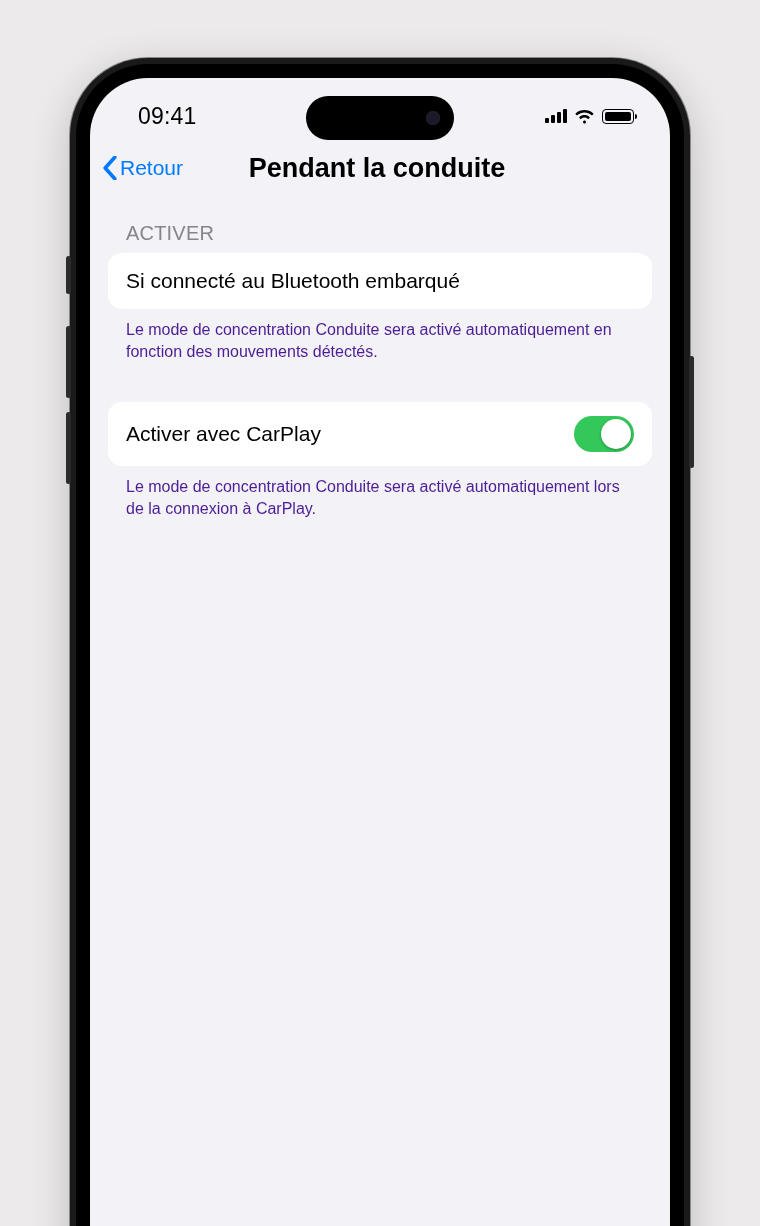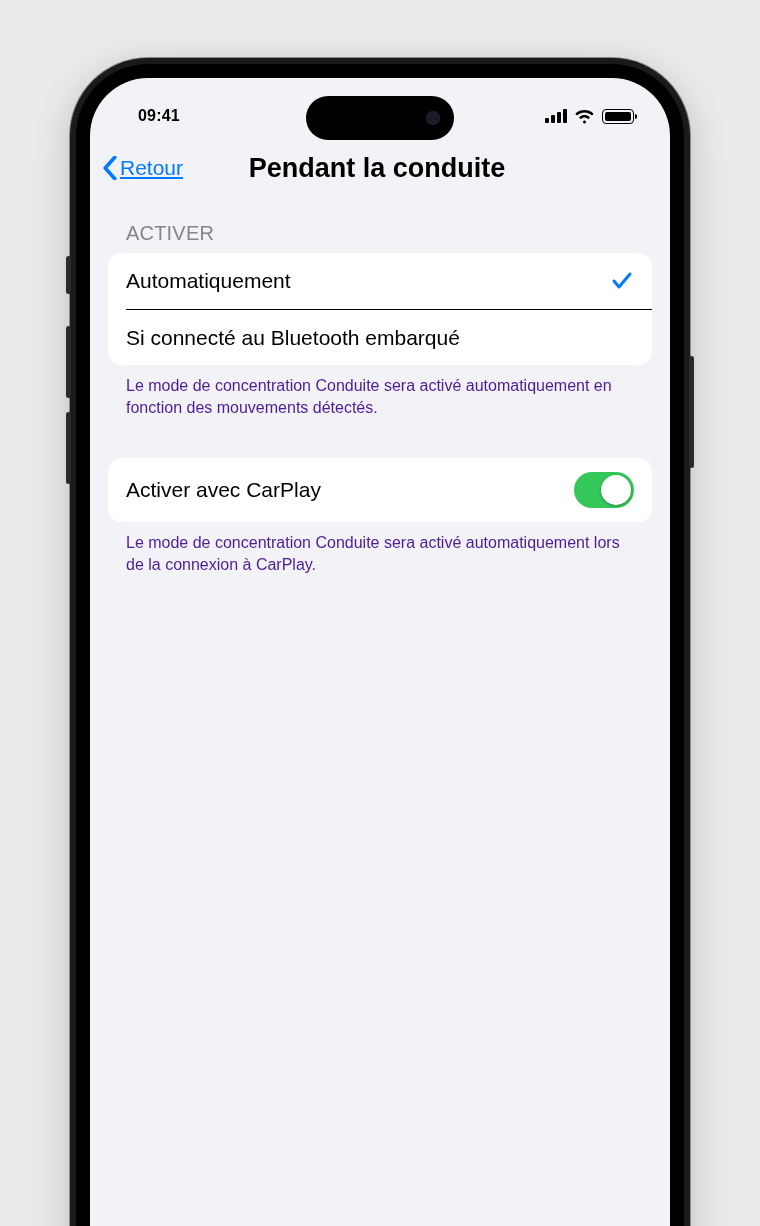--- a/index.html
+++ b/index.html
@@ -81,22 +81,22 @@
 
     
     .status-bar {
       height: 64px;
       display: flex;
       align-items: center;
       justify-content: space-between;
       padding: 12px 36px 0 48px;
     }
     .status-time {
-      font-size: 16px;
-      font-weight: 700;
+      font-size: 23px;
+      font-weight: 400;
       letter-spacing: 0.2px;
     }
     .status-right {
       display: flex;
       align-items: center;
       gap: 7px;
     }
     .cellular {
       display: flex;
       align-items: flex-end;
@@ -145,21 +145,20 @@
       position: relative;
       padding: 0 12px;
     }
     .back-btn {
       display: flex;
       color: #007aff;
       font-size: 21px;
       gap: 2px;
       cursor: pointer;
       z-index: 2;
-      text-decoration: underline;
     }
     .chevron-left {
       width: 16px;
       height: 24px;
     }
     .nav-title {
       position: absolute;
       left: 0; right: 6px;
       text-align: center;
       font-size: 27px;
@@ -272,26 +271,20 @@
               </svg>
             <span>Retour</span>
           </div>
           <div class="nav-title">Pendant la conduite</div>
         </div>
 
         <div class="content">
           <div class="section-header">Activer</div>
           <div class="group">
             <div class="row">
-              <span class="row-label">Automatiquement</span>
-              <svg class="checkmark" viewBox="0 0 24 24">
-                  <path d="M4 12l5 6L20 5" stroke="#007aff" stroke-width="3" fill="none" stroke-linecap="round" stroke-linejoin="round"></path>
-                </svg>
-            </div>
-            <div class="row">
               <div class="row-inner-pad">
                 <span class="row-label">Si connecté au Bluetooth embarqué</span>
               </div>
             </div>
           </div>
           <div class="footer-text">Le mode de concentration Conduite sera activé automatiquement en fonction des mouvements détectés.</div>
 
           <div class="spacer"></div>
 
           <div class="group">

